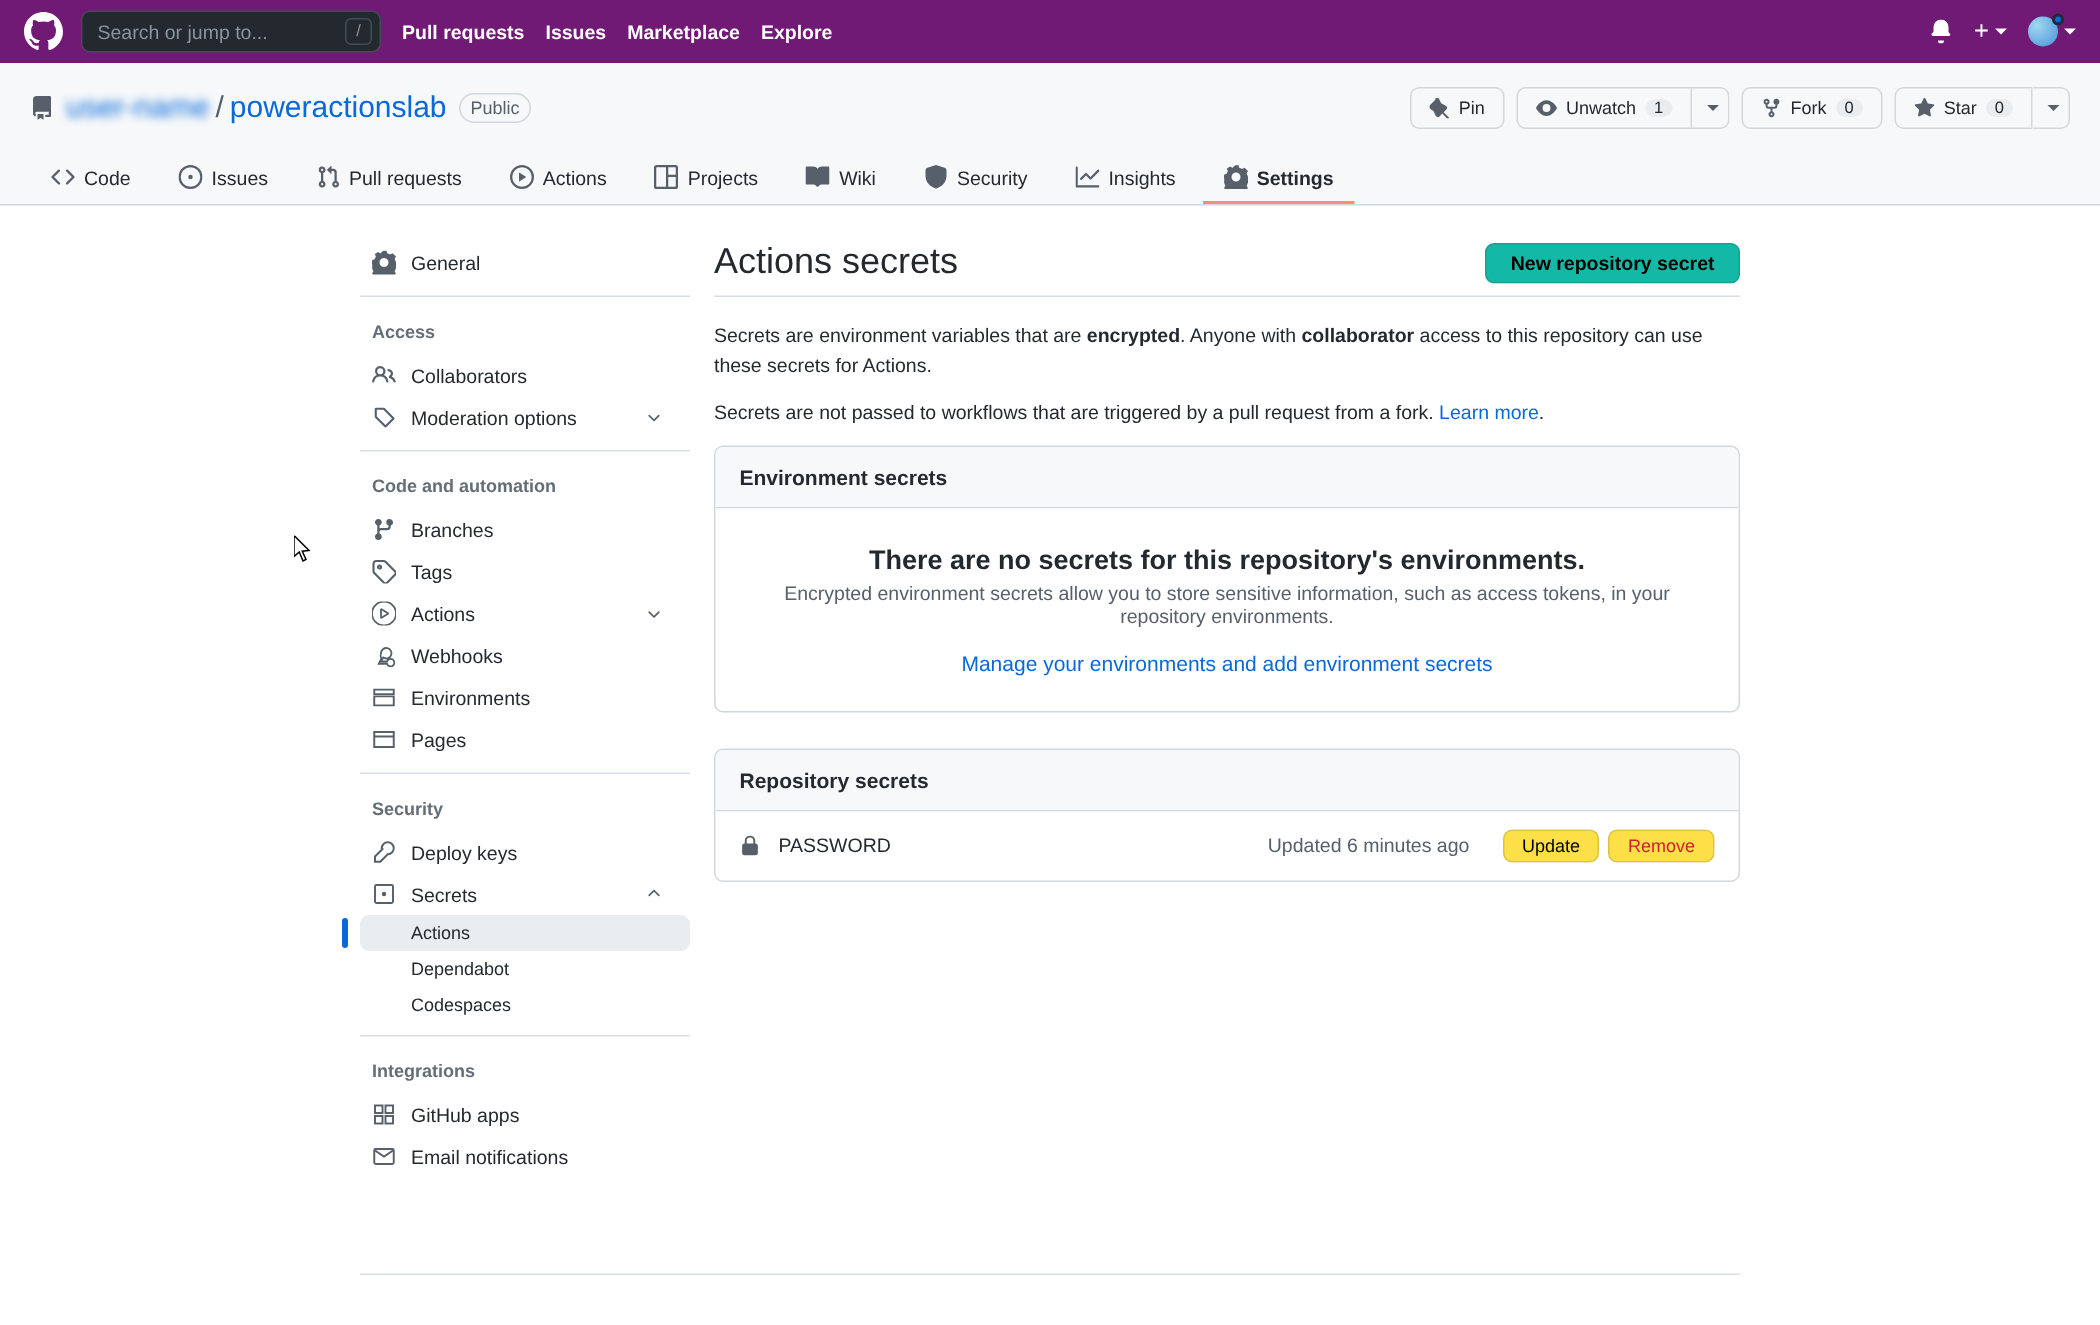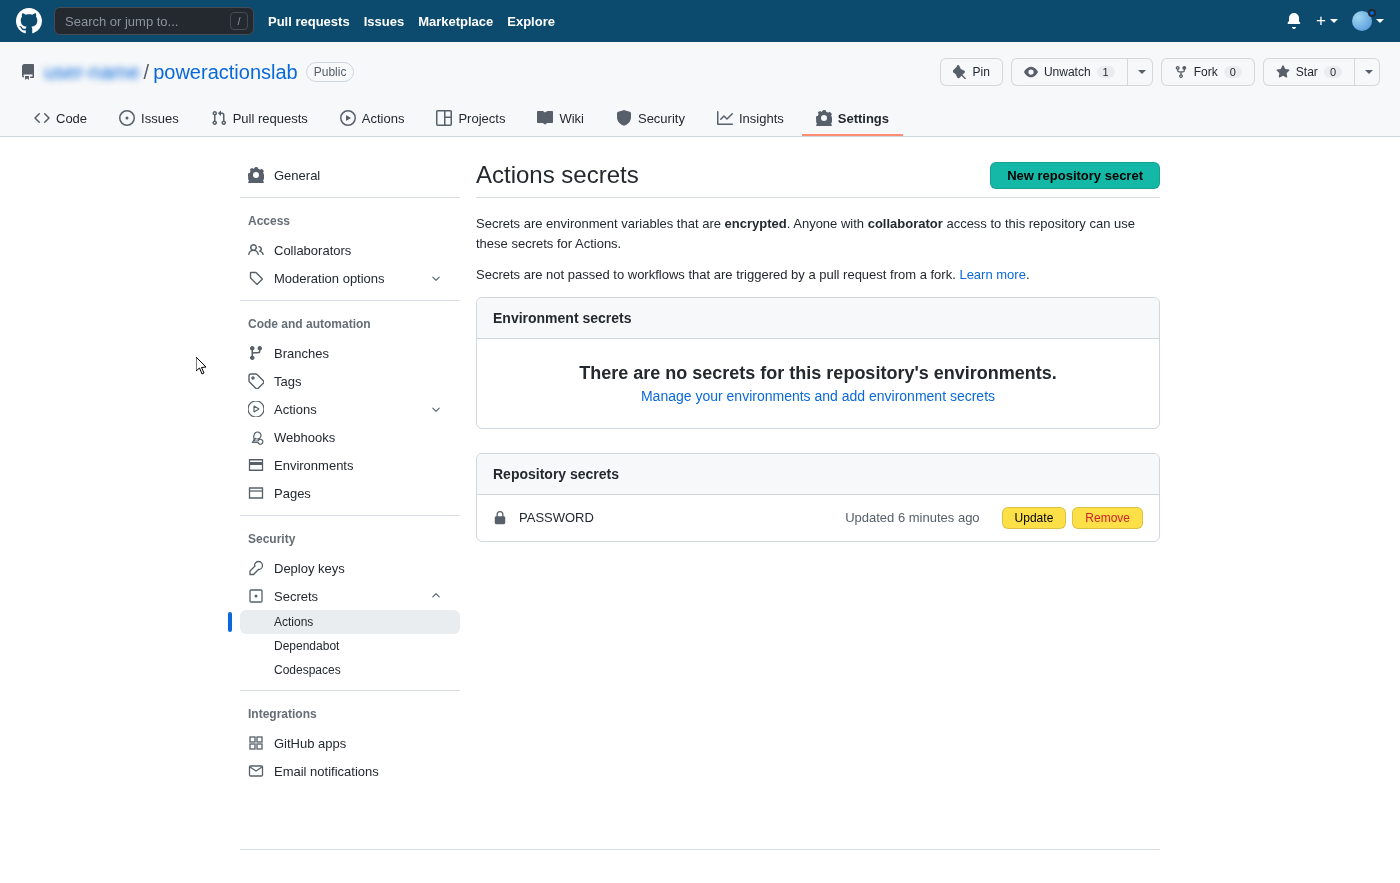--- a/index.html
+++ b/index.html
@@ -1,20 +1,20 @@
 <!DOCTYPE html>
 <html><head>
 <meta charset="utf-8">
 <style>
 * { box-sizing: border-box; margin: 0; padding: 0; }
 body { font-family: -apple-system, BlinkMacSystemFont, "Segoe UI", Helvetica, Arial, sans-serif; font-size: 14px; color: #24292f; background: #fff; }
 a { text-decoration: none; color: #0969da; cursor: pointer; }
 
 
-.topbar { background: #0c4a6e; height: 42px; display: flex; align-items: center; padding: 0 16px; color: #fff; }
+.topbar { background: #701a75; height: 42px; display: flex; align-items: center; padding: 0 16px; color: #fff; }
 .gh-logo { width: 26px; height: 26px; margin-right: 12px; fill: #fff; cursor: pointer; }
 .search-box { position: relative; width: 200px; }
 .search-input { width: 100%; background: #24292f; border: 1px solid #444c54; border-radius: 6px; padding: 4px 10px; color: #c9d1d9; font-size: 13px; height: 28px; }
 .search-input::placeholder { color: #8b949e; }
 .slash { position: absolute; right: 6px; top: 5px; width: 18px; height: 18px; border: 1px solid #444c54; border-radius: 4px; font-size: 11px; color: #8b949e; display: flex; align-items: center; justify-content: center; }
 .topnav-links { display: flex; gap: 14px; margin-left: 14px; font-size: 13px; font-weight: 600; }
 .topnav-links span { color: #fff; cursor: pointer; }
 .topnav-right { margin-left: auto; display: flex; align-items: center; gap: 14px; }
 .bell-icon { width: 16px; height: 16px; fill: #fff; cursor: pointer; }
 .plus-drop { display: flex; align-items: center; color: #fff; cursor: pointer; }
@@ -340,20 +340,21 @@
       <h1>Actions secrets</h1>
       <button class="new-secret-btn">New repository secret</button>
     </div>
     <p class="desc"><span>Secrets are environment variables that are </span><b>encrypted</b><span>. Anyone with </span><b>collaborator</b><span> access to this repository can use these secrets for Actions.</span></p>
     <p class="desc"><span>Secrets are not passed to workflows that are triggered by a pull request from a fork. </span><a>Learn more</a><span>.</span></p>
 
     <div class="panel">
       <div class="panel-header">Environment secrets</div>
       <div class="panel-body">
         <h3>There are no secrets for this repository's environments.</h3>
+        <p>Encrypted environment secrets allow you to store sensitive information, such as access tokens, in your repository environments.</p>
         <a>Manage your environments and add environment secrets</a>
       </div>
     </div>
 
     <div class="panel">
       <div class="panel-header">Repository secrets</div>
       <div class="panel-row">
         <svg class="lock-icon" viewBox="0 0 16 16">
             <path d="M4 4a4 4 0 018 0v2h.25c.966 0 1.75.784 1.75 1.75v5.5A1.75 1.75 0 0112.25 15h-8.5A1.75 1.75 0 012 13.25v-5.5C2 6.784 2.784 6 3.75 6H4V4zm6.5 2V4a2.5 2.5 0 00-5 0v2h5z"></path>
           </svg>

